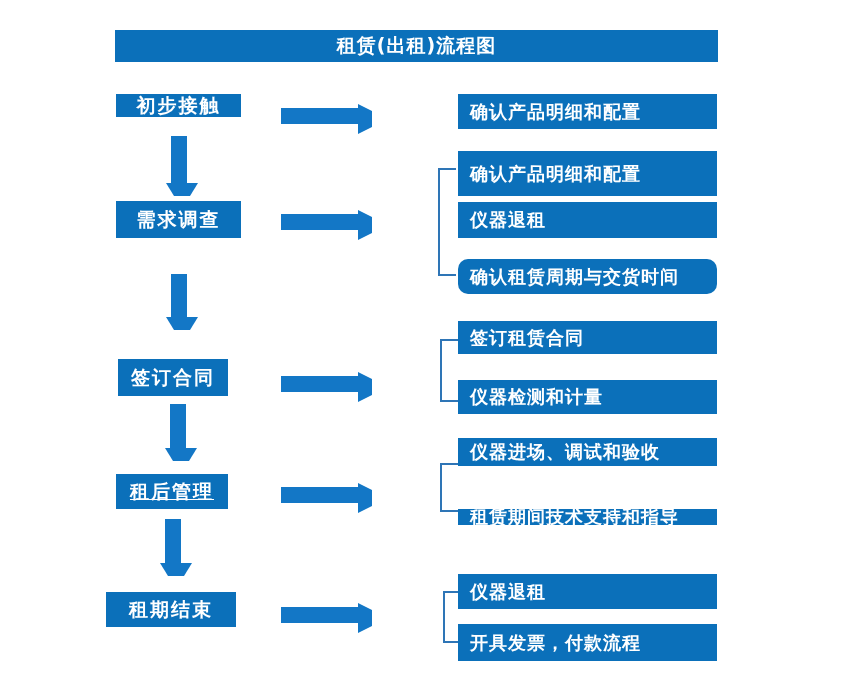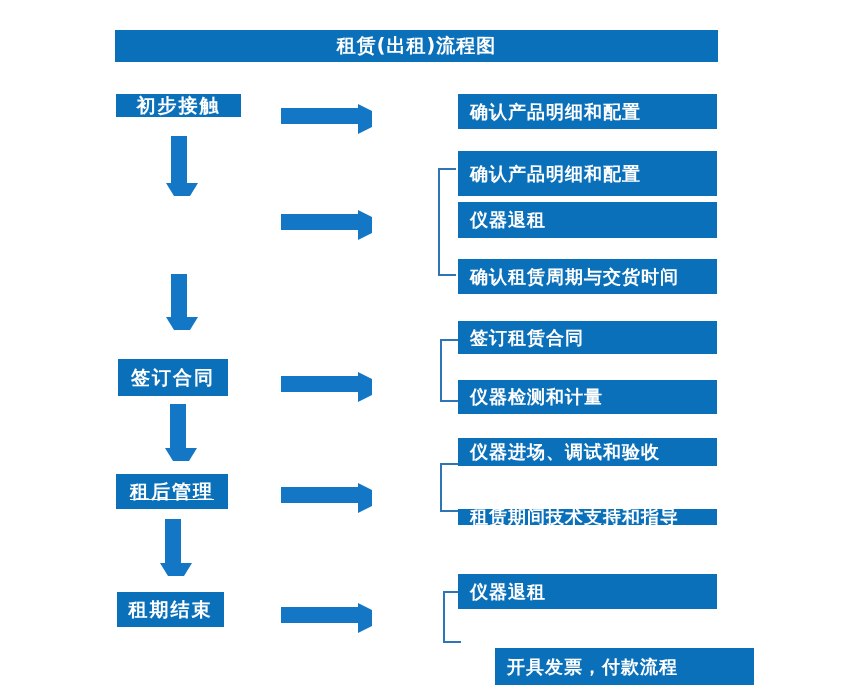--- a/index.html
+++ b/index.html
@@ -67,23 +67,24 @@
   }
 </style>
 </head>
 <body>
 
 <div class="canvas">
 
   <div class="title-bar">租赁(出租)流程图</div>
 
   <div class="step-box" style="left:100px;top:78px;width:125px;height:23px;">初步接触</div>
+  <div class="step-box" style="left:100px;top:185px;width:125px;height:37px;">需求调查</div>
   <div class="step-box" style="left:102px;top:343px;width:110px;height:37px;">签订合同</div>
   <div class="step-box" style="left:100px;top:458px;width:112px;height:35px;text-decoration:underline;">租后管理</div>
-  <div class="step-box" style="left:101px;top:576px;width:107px;height:35px;">租期结束</div>
+  <div class="step-box" style="left:90px;top:576px;width:130px;height:35px;">租期结束</div>
 
   <div>
     <div class="v-shaft" style="left:155px;top:120px;height:47px;"></div>
     <div class="v-head" style="left:150px;top:167px;"></div>
   </div>
   <div>
     <div class="v-shaft" style="left:155px;top:258px;height:43px;"></div>
     <div class="v-head" style="left:150px;top:301px;"></div>
   </div>
   <div>
@@ -117,21 +118,21 @@
   </div>
 
   <div class="bracket" style="left:422px;top:152px;height:108px;"></div>
   <div class="bracket" style="left:424px;top:323px;height:63px;"></div>
   <div class="bracket" style="left:424px;top:447px;height:49px;"></div>
   <div class="bracket" style="left:427px;top:575px;height:52px;"></div>
 
   <div class="detail-box" style="top:78px;height:35px;">确认产品明细和配置</div>
   <div class="detail-box" style="top:135px;height:45px;">确认产品明细和配置</div>
   <div class="detail-box" style="top:186px;height:36px;">仪器退租</div>
-  <div class="detail-box" style="top:243px;height:35px;">确认租赁周期与交货时间</div>
+  <div class="detail-box" style="top:243px;height:35px;border-radius:10px;">确认租赁周期与交货时间</div>
   <div class="detail-box" style="top:305px;height:33px;">签订租赁合同</div>
   <div class="detail-box" style="top:364px;height:34px;">仪器检测和计量</div>
   <div class="detail-box" style="top:422px;height:28px;">仪器进场、调试和验收</div>
   <div class="detail-box" style="top:493px;height:16px;">租赁期间技术支持和指导</div>
   <div class="detail-box" style="top:558px;height:35px;">仪器退租</div>
-  <div class="detail-box" style="top:632px;height:37px;margin-left:37px;">开具发票，付款流程</div>
+  <div class="detail-box" style="top:608px;height:37px;">开具发票，付款流程</div>
 
 </div>
 
 </body></html>

